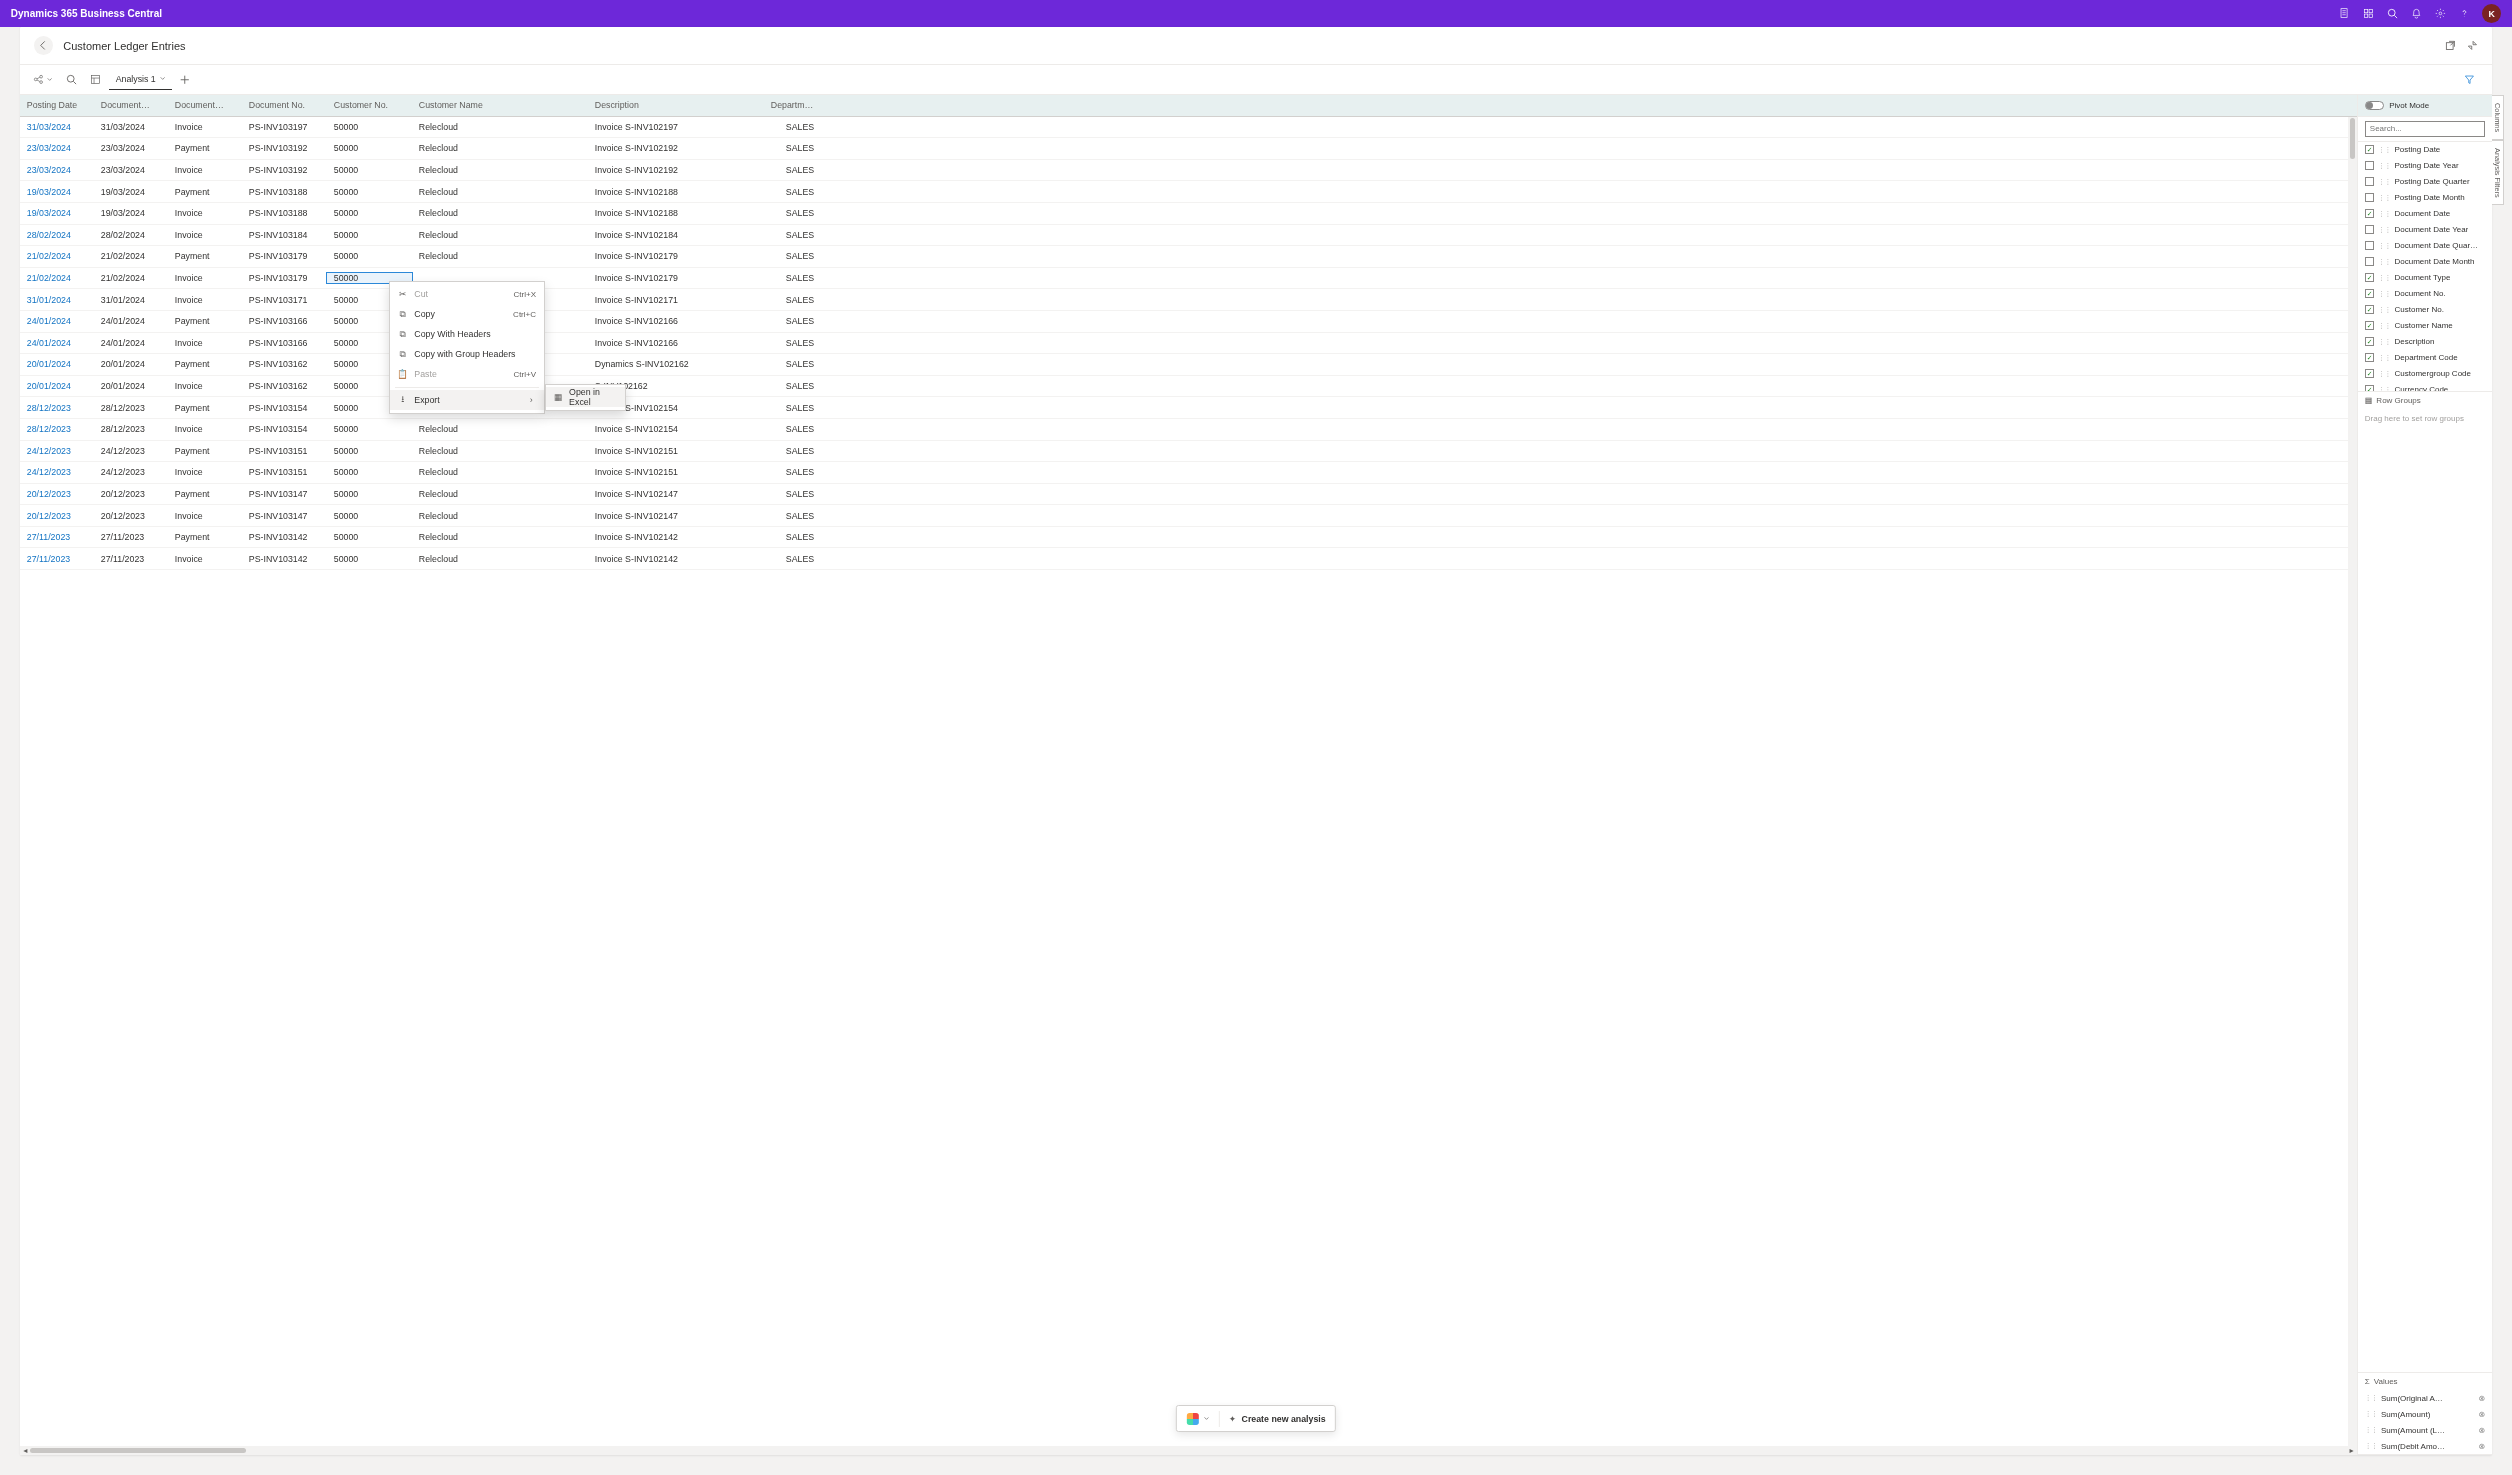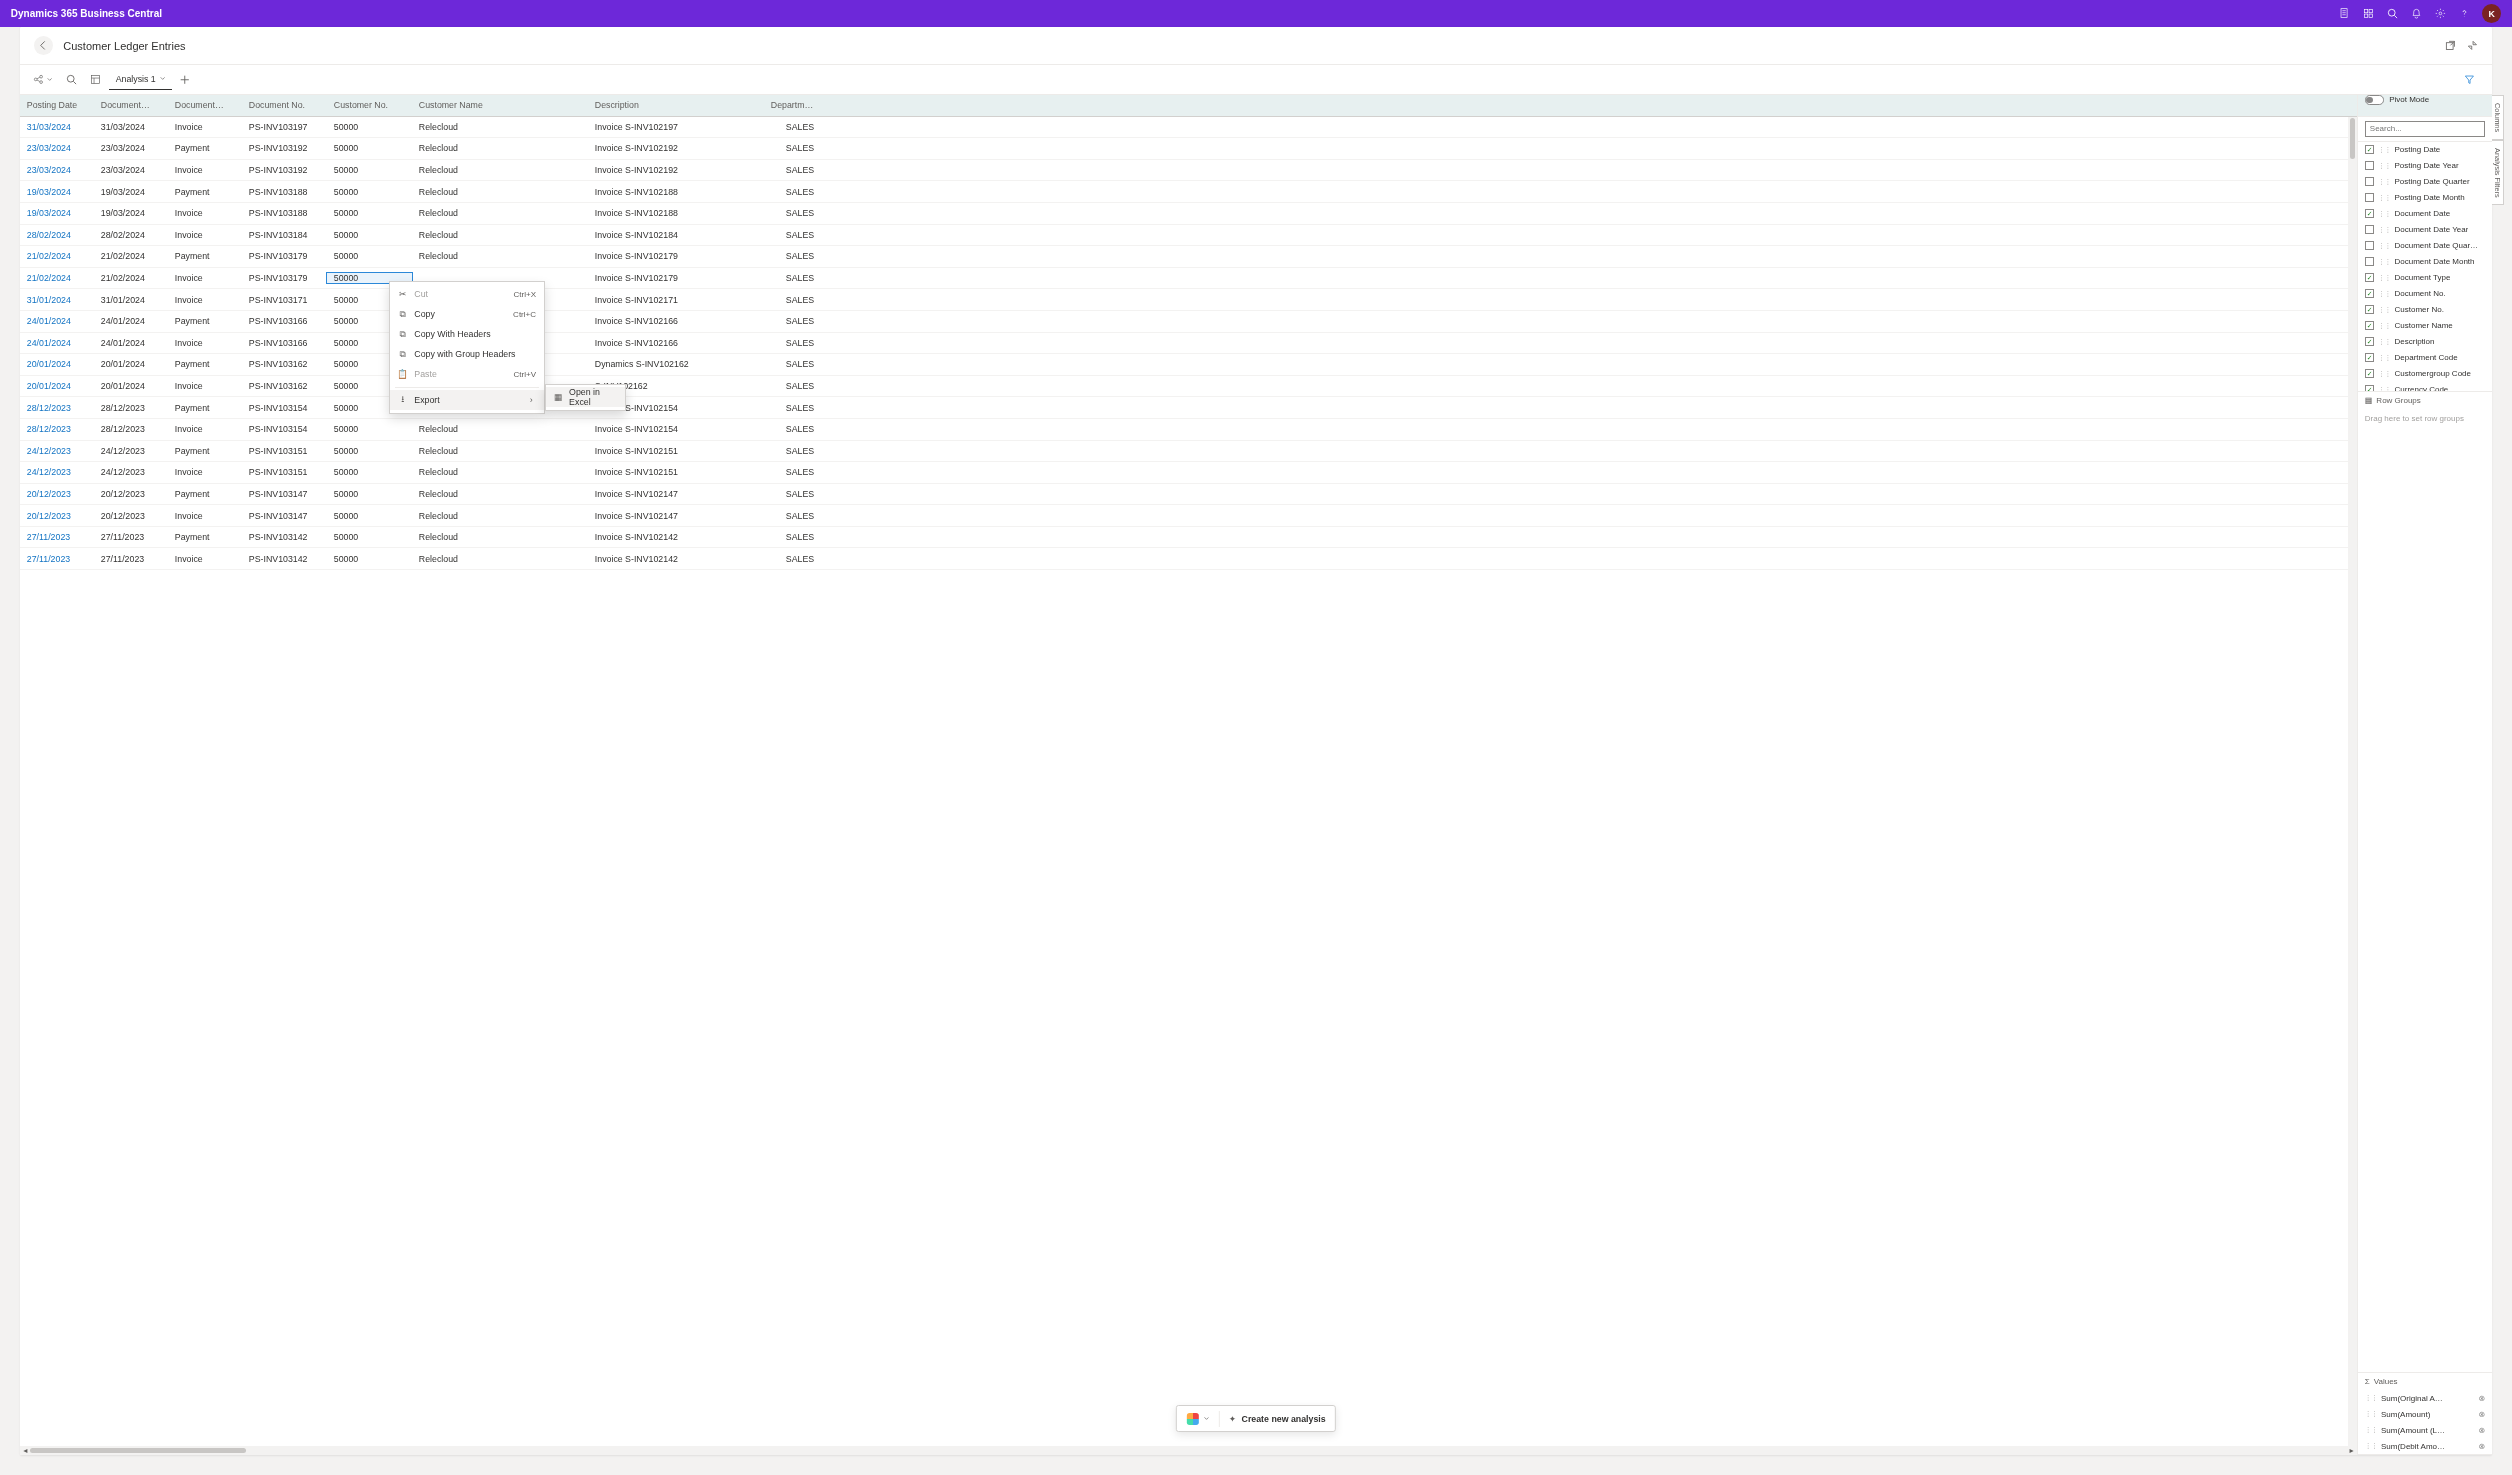--- a/index.html
+++ b/index.html
@@ -58,21 +58,21 @@
   .ctx-item-left { display: flex; align-items: center; gap: 6.8px; }
   .ctx-item.disabled { color: #a19f9d; cursor: default; }
   .ctx-shortcut { font-size: 8px; color: #605e5c; }
   .ctx-sep { height: 0.7px; background: #edebe9; margin: 2.7px 5.4px; }
   .ctx-submenu { position: absolute; top: 102px; left: 155px; width: 81px; background: #fff; border: 0.7px solid #d2d0ce; box-shadow: 0 5.4px 10.8px rgba(0,0,0,0.15); padding: 2.7px 0; }
   .ctx-item.hover { background: #f3f2f1; }
   .ctx-icon { width: 9.5px; height: 9.5px; color: #605e5c; display: flex; align-items: center; justify-content: center; }
 
   
   .side-panels { width: 135px; border-left: 0.7px solid #edebe9; display: flex; flex-direction: column; background: #fff; font-size: 8px; position: relative; }
-  .pivot-row { height: 21.6px; display: flex; padding: 0 6.8px; gap: 5.4px; border-bottom: 0.7px solid #edebe9; background: #e7f0f0; }
+  .pivot-row { height: 21.6px; display: flex; align-items: center; padding: 0 6.8px; gap: 5.4px; border-bottom: 0.7px solid #edebe9; background: #e7f0f0; }
   .toggle { width: 19px; height: 9.5px; border: 0.7px solid #888; border-radius: 4.7px; position: relative; cursor: pointer; background: #fff; }
   .toggle::after { content: ""; position: absolute; left: 0.7px; top: 0.7px; width: 6.8px; height: 6.8px; border-radius: 50%; background: #888; }
   .search-row { padding: 4px 6.8px; border-bottom: 0.7px solid #edebe9; text-decoration: underline; }
   .search-row input { width: 100%; height: 16px; border: 0.7px solid #8a8886; padding: 0 4px; font-size: 8px; }
   .field-list { flex: 0 0 auto; max-height: 250px; overflow: auto; border-bottom: 0.7px solid #edebe9; }
   .field-item { display: flex; align-items: center; gap: 4px; padding: 2.7px 6.8px; height: 16px; cursor: pointer; }
   .chk { width: 9.5px; height: 9.5px; border: 0.7px solid #8a8886; display: flex; align-items: center; justify-content: center; font-size: 6.8px; color: #107c10; }
   .chk.checked::after { content: "✓"; }
   .drag-dots { color: #a19f9d; font-size: 6.8px; letter-spacing: -0.7px; }
   .field-label { overflow: hidden; text-overflow: ellipsis; white-space: nowrap; }

